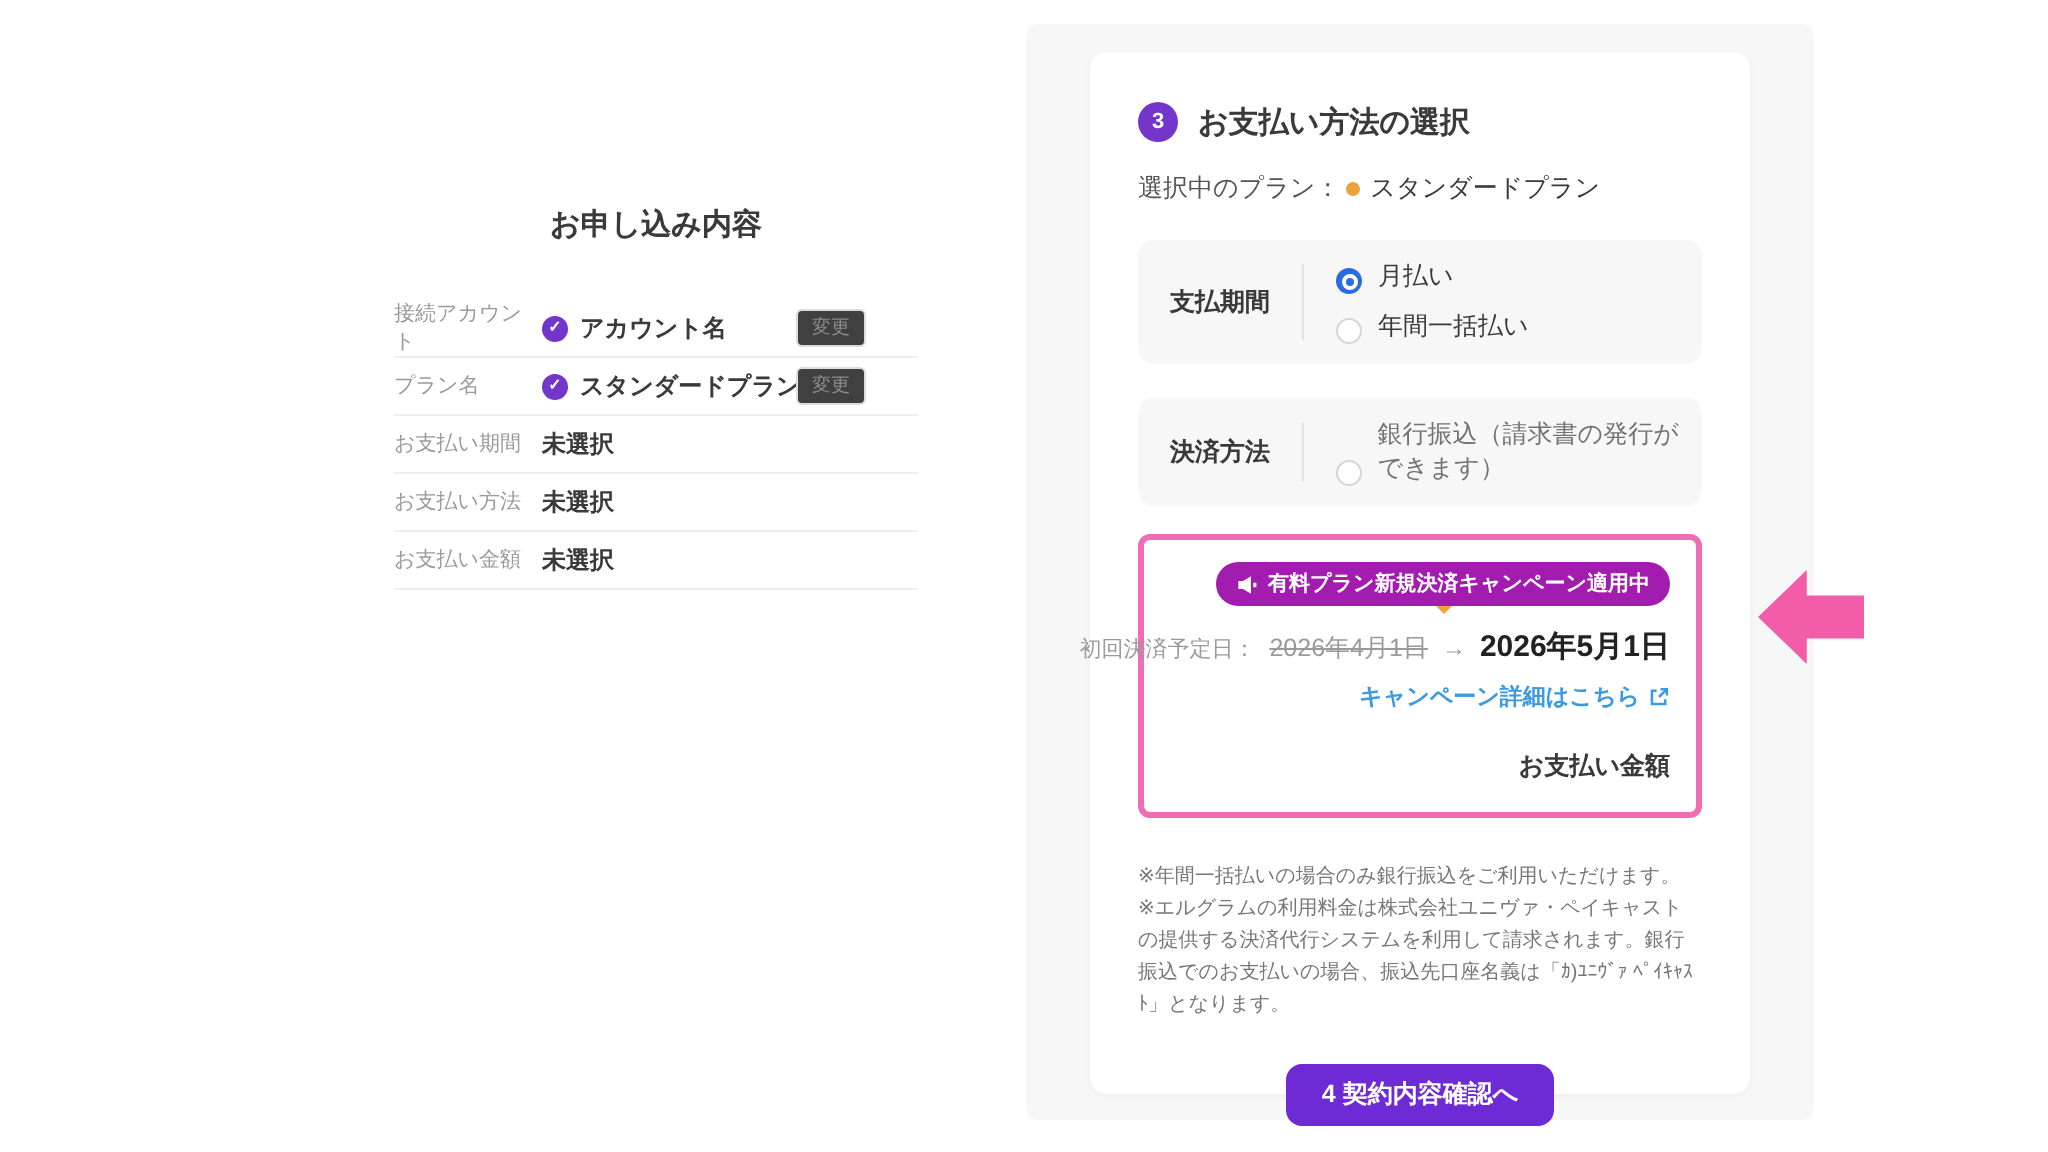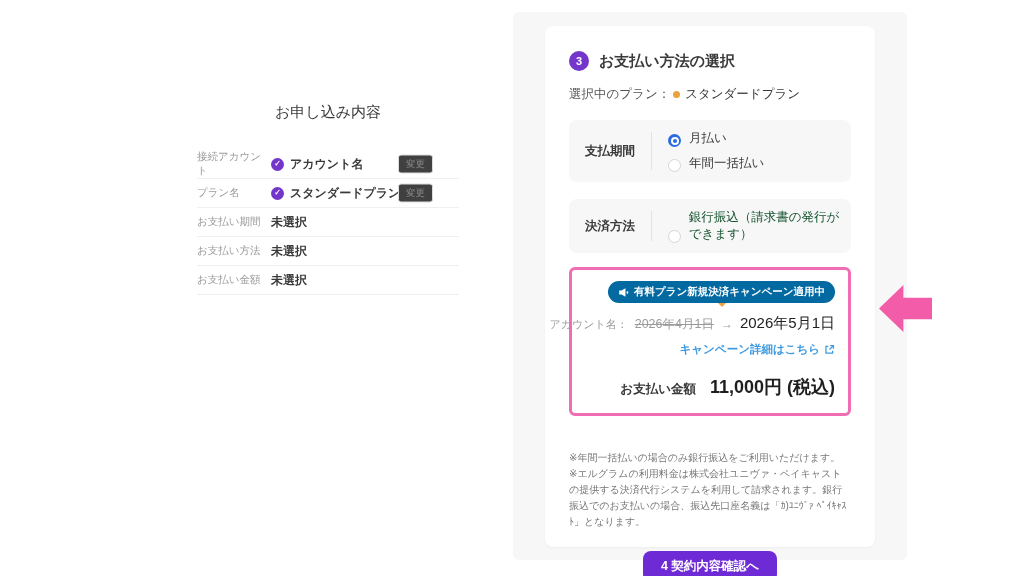--- a/index.html
+++ b/index.html
@@ -1,21 +1,21 @@
 <!DOCTYPE html>
 <html><head>
 <meta charset="utf-8">
 <style>
   html,body{margin:0;padding:0;}
   .canvas{position:relative;width:1024px;height:576px;background:#ffffff;overflow:hidden;
     font-family:"Liberation Sans","DejaVu Sans",sans-serif;color:#333;}
 
   
   .left-panel{position:absolute;left:197px;top:103px;width:262px;}
-  .left-title{text-align:center;font-size:15px;font-weight:normal;color:#3a3a3a;margin:0 0 28px 0;}
+  .left-title{text-align:center;font-size:15px;font-weight:bold;color:#3a3a3a;margin:0 0 28px 0;}
   .summary-row{position:relative;display:flex;align-items:center;height:28px;border-bottom:1px solid #efefef;font-family:Liberation Serif, serif;}
   .row-label{width:74px;flex-shrink:0;font-size:10.5px;color:#9a9a9a;}
   .row-value{display:flex;align-items:center;gap:6px;font-size:12px;font-weight:bold;color:#3a3a3a;}
   .check-badge{width:13px;height:13px;border-radius:50%;background:#7435cb;color:#fff;
     display:inline-flex;align-items:center;justify-content:center;font-size:8px;line-height:1;flex-shrink:0;}
   .change-btn{position:absolute;right:26px;top:50%;transform:translateY(-50%);
     font-size:9.5px;color:#8a8a8a;background:#404040;border:1px solid #ddd;border-radius:3px;
     padding:2px 7px;cursor:pointer;font-family:inherit;}
 
   
@@ -29,45 +29,45 @@
   .selected-plan{margin-top:15px;font-size:12.5px;color:#555;display:flex;align-items:center;}
   .plan-dot{width:7px;height:7px;border-radius:50%;background:#e8a33d;margin:0 5px 0 3px;flex-shrink:0;}
   .plan-name{color:#3a3a3a;}
 
   .opt-box{margin-top:17px;background:#f7f7f8;border-radius:8px;display:flex;align-items:stretch;padding:10px 0;}
   .opt-label{width:82px;flex-shrink:0;display:flex;align-items:center;justify-content:center;
     font-size:12.5px;font-weight:bold;color:#3a3a3a;}
   .opt-divider{width:1px;background:#e3e3e4;margin:2px 0;}
   .opt-options{display:flex;flex-direction:column;justify-content:center;gap:8px;padding-left:16px;}
   .radio-row{display:flex;align-items:flex-end;gap:8px;font-size:12.5px;color:#3a3a3a;cursor:pointer;}
-  .radio-row.dim{color:#14532d;font-family:Liberation Serif, serif;}
+  .radio-row.dim{color:#737373;font-family:Liberation Serif, serif;}
   .radio-on{width:13px;height:13px;border-radius:50%;background:#2a6be2;position:relative;flex-shrink:0;}
   .radio-on::after{content:"";position:absolute;inset:2.5px;border-radius:50%;border:2px solid #fff;box-sizing:border-box;}
   .radio-off{width:13px;height:13px;border-radius:50%;background:#fff;border:1px solid #d5d5d5;box-sizing:border-box;flex-shrink:0;}
 
   
   .campaign{margin-top:14px;border:3px solid #f06cb3;border-radius:6px;padding:11px 13px 14px;}
   .badge-row{display:flex;justify-content:flex-end;}
-  .badge{position:relative;background:#0369a1;color:#fff;font-size:10.5px;font-weight:bold;
+  .badge{position:relative;background:#a21caf;color:#fff;font-size:10.5px;font-weight:bold;
     padding:4px 10px;border-radius:11px;display:flex;align-items:center;gap:5px;white-space:nowrap;}
   .badge::after{content:"";position:absolute;bottom:-4px;left:50%;transform:translateX(-50%);
     border-left:4px solid transparent;border-right:4px solid transparent;border-top:4px solid #f2a33c;}
   .date-row{margin-top:11px;display:flex;justify-content:flex-end;align-items:baseline;gap:7px;white-space:nowrap;}
   .date-label{font-size:11px;color:#9a9a9a;}
   .date-old{font-size:12.5px;color:#9a9a9a;text-decoration:line-through;}
   .date-arrow{font-size:12px;color:#9a9a9a;}
-  .date-new{font-size:15px;font-weight:normal;color:#222;}
+  .date-new{font-size:15px;font-weight:bold;color:#222;}
   .link-row{margin-top:6px;text-align:right;}
   .campaign-link{color:#3d9ae0;font-size:11.5px;font-weight:bold;text-decoration:none;
     display:inline-flex;align-items:center;gap:4px;cursor:pointer;}
   .amount-row{margin-top:18px;display:flex;justify-content:flex-end;align-items:baseline;gap:14px;}
   .amount-label{font-size:12.5px;font-weight:bold;color:#3a3a3a;}
   .amount-value{font-size:18px;font-weight:bold;color:#1e1e1e;}
 
-  .notes{margin-top:34px;font-size:10px;color:#777;line-height:1.6;}
+  .notes{margin-top:22px;font-size:10px;color:#777;line-height:1.6;}
   .confirm-button{display:block;margin:21px auto 0;min-width:132px;height:31px;background:#6e2ad5;color:#fff;
     font-size:12.5px;font-weight:bold;border:none;border-radius:8px;cursor:pointer;font-family:inherit;padding:0 18px;}
 
   
   .pink-arrow{position:absolute;left:879px;top:285px;width:53px;height:47px;background:#f25ca8;
     clip-path:polygon(0 50%,46% 0,46% 27%,100% 27%,100% 73%,46% 73%,46% 100%);}
 
   .ext-icon svg, .megaphone-icon svg{display:block;}
 </style>
 </head>
@@ -165,42 +165,41 @@
               <svg width="11" height="11" viewBox="0 0 14 14" fill="#ffffff">
                 <path d="M9.5 1.5 L4.5 4.5 H1.5 v5 H4.5 L9.5 12.5 Z"></path>
                 <rect x="11" y="5.5" width="2" height="3" rx="0.5"></rect>
               </svg>
             </span>
             <span>有料プラン新規決済キャンペーン適用中</span>
           </span>
         </div>
 
         <div class="date-row">
-          <span class="date-label">アカウント名：</span>
+          <span class="date-label">初回決済予定日：</span>
           <span class="date-old">2026年4月1日</span>
           <span class="date-arrow">→</span>
           <span class="date-new">2026年5月1日</span>
         </div>
 
         <div class="link-row">
           <a class="campaign-link">
             <span>キャンペーン詳細はこちら</span>
             <span class="ext-icon">
               <svg width="11" height="11" viewBox="0 0 14 14" fill="none" stroke="#3d9ae0" stroke-width="1.6">
                 <path d="M5.5 3 H2.5 V11.5 H11 V8.5"></path>
                 <path d="M8 2 H12 V6"></path>
                 <path d="M12 2 L7 7"></path>
               </svg>
             </span>
           </a>
         </div>
 
         <div class="amount-row">
           <span class="amount-label">お支払い金額</span>
-          <span class="amount-value">11,000円 (税込)</span>
         </div>
       </div>
 
       <div class="notes">
         <div>※年間一括払いの場合のみ銀行振込をご利用いただけます。</div>
         <div>※エルグラムの利用料金は株式会社ユニヴァ・ペイキャストの提供する決済代行システムを利用して請求されます。銀行振込でのお支払いの場合、振込先口座名義は「ｶ)ﾕﾆｳﾞｧ ﾍﾟｲｷｬｽﾄ」となります。</div>
       </div>
 
       <button class="confirm-button">4 契約内容確認へ</button>
 

